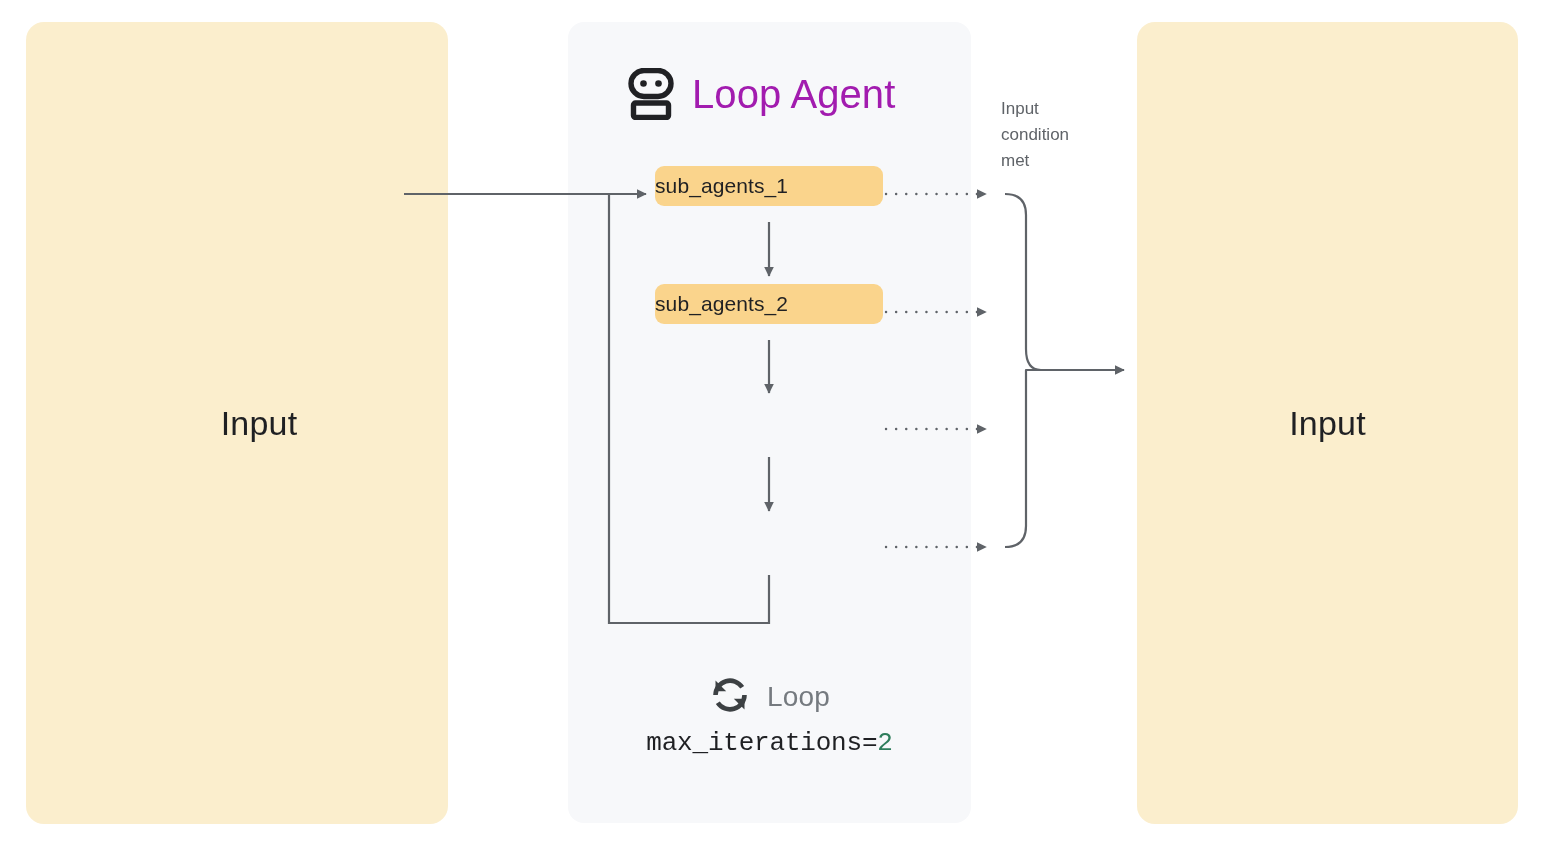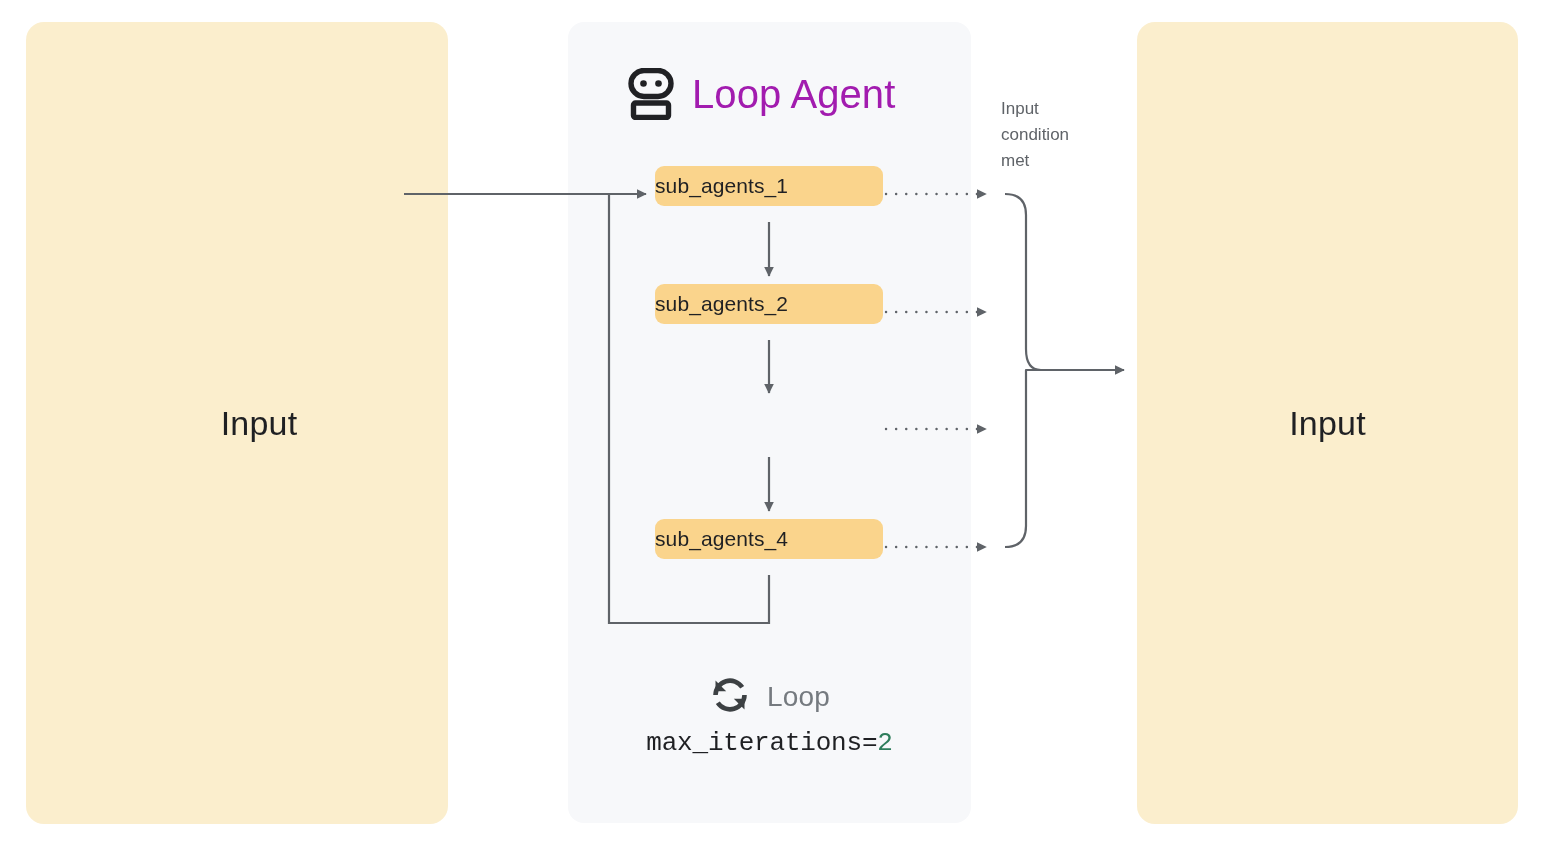--- a/index.html
+++ b/index.html
@@ -192,23 +192,20 @@
     </span>
     <span id="agent-title-text">Loop Agent</span>
   </div>
 
   <div class="agent-box" id="agent-box-0">
     <span class="agent-box-label">sub_agents_1</span>
   </div>
   <div class="agent-box" id="agent-box-1">
     <span class="agent-box-label">sub_agents_2</span>
   </div>
-  <div class="agent-box" id="agent-box-3">
-    <span class="agent-box-label">sub_agents_4</span>
-  </div>
 
   <div id="exit-caption">Input condition met</div>
 
   <div id="loop-footer-row">
     <span>
       <svg width="42" height="42" viewBox="0 0 42 42" aria-hidden="true">
         <path d="M6.5,21 A14.5,14.5 0 0 1 33.2,13.3" fill="none" stroke="#3c4043" stroke-width="4.6" stroke-linecap="butt"></path>
         <path d="M35.5,21 A14.5,14.5 0 0 1 8.8,28.7" fill="none" stroke="#3c4043" stroke-width="4.6" stroke-linecap="butt"></path>
         <path d="M6.5,6.5 L6.5,17.2 L17.2,17.2 Z" fill="#3c4043"></path>
         <path d="M35.5,35.5 L35.5,24.8 L24.8,24.8 Z" fill="#3c4043"></path>

